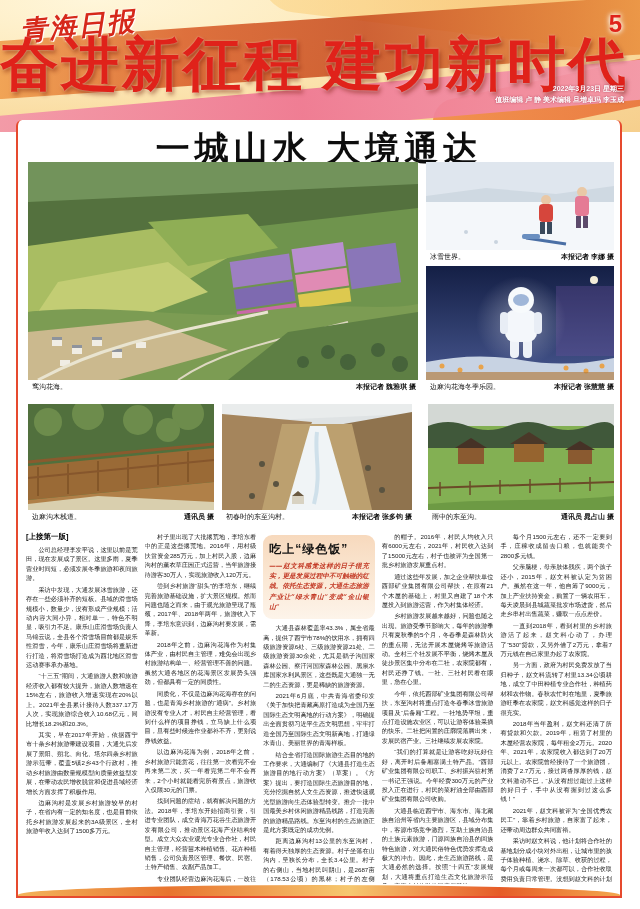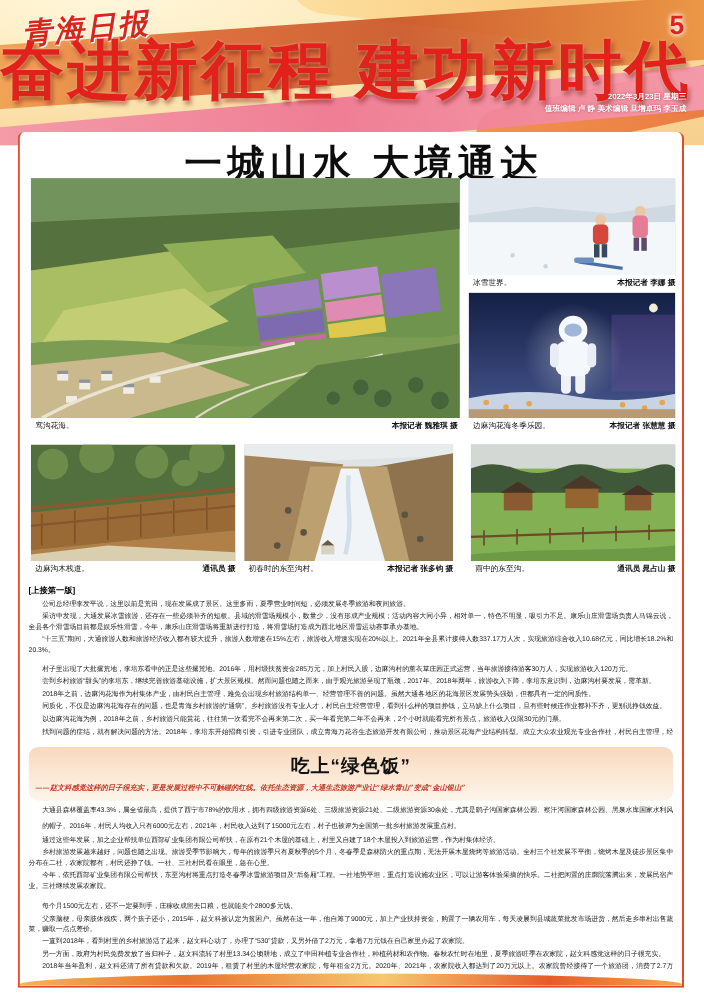--- a/index.html
+++ b/index.html
@@ -24,37 +24,37 @@
         font-size:58px;font-weight:900;color:#e0221a;letter-spacing:3px;
         text-shadow:0 0 2px #fff8,2px 3px 4px rgba(110,20,0,.45);white-space:nowrap;}
   .pagenum{position:absolute;right:18px;top:10px;font-size:24px;font-weight:900;color:#e0221a;
         text-shadow:0 0 4px #fff,0 0 6px #fff;}
   .dateline{position:absolute;right:16px;top:84px;text-align:right;color:#fff;font-weight:bold;
         font-size:7px;line-height:1.5;text-shadow:0 0 2px rgba(150,30,60,.8);}
   
   .frame{position:absolute;left:16px;top:120px;width:606px;height:778px;background:#fff;
         border-left:2px solid #e64a2e;border-right:2px solid #e64a2e;border-bottom:2px solid #e64a2e;
         box-sizing:border-box;border-radius:6px 6px 0 0;}
-  .headline{position:absolute;left:12px;top:6px;width:100%;text-align:center;font-size:34px;
+  .headline{position:absolute;left:0;top:6px;width:100%;text-align:center;font-size:34px;
         font-weight:900;color:#0d0d0d;letter-spacing:5px;}
   
   .ph{position:absolute;overflow:hidden;background:#dde;}
   .ph svg{display:block;}
   .cap{position:absolute;display:flex;justify-content:space-between;align-items:center;
         font-size:7px;color:#111;}
   .cap .credit{font-weight:bold;white-space:nowrap;}
   
-  .columns{position:absolute;left:8px;top:412px;width:586px;height:352px;display:flex;gap:7px;flex-direction:column;}
+  .columns{position:absolute;left:8px;top:412px;width:586px;height:352px;display:flex;gap:7px;}
   .col{flex:1;overflow:hidden;}
   .marker{font-size:7.5px;font-weight:bold;color:#000;margin:0 0 3px 0;}
   .para{font-size:6.2px;line-height:1.52;color:#1a1a1a;text-align:justify;
         text-indent:2em;margin:0 0 2px 0;}
   .secbox{margin:3px 0 4px 0;padding:6px 6px 7px 6px;border-radius:9px;
         background:linear-gradient(180deg,#f7d9bd 0%,#fbe9d6 55%,#fdf4ea 100%);}
-  .secbox-title{text-align:center;font-size:17px;font-weight:900;color:#111;
+  .secbox-title{font-size:12px;font-weight:900;color:#111;
         letter-spacing:1px;margin-bottom:3px;}
   .secbox-sub{font-family:"DejaVu Serif",serif;font-style:italic;font-size:6.6px;line-height:1.55;
         color:#c33a26;text-align:justify;font-weight:bold;}
   
   .wave{position:absolute;left:0;bottom:0;width:100%;height:11px;border-radius:50% 50% 0 0/90% 90% 0 0;
         background:linear-gradient(90deg,#f3b45a 0%,#e8742f 25%,#f6c870 55%,#e65c28 80%,#f3a84e 100%);}
 </style>
 </head>
 <body>
 

